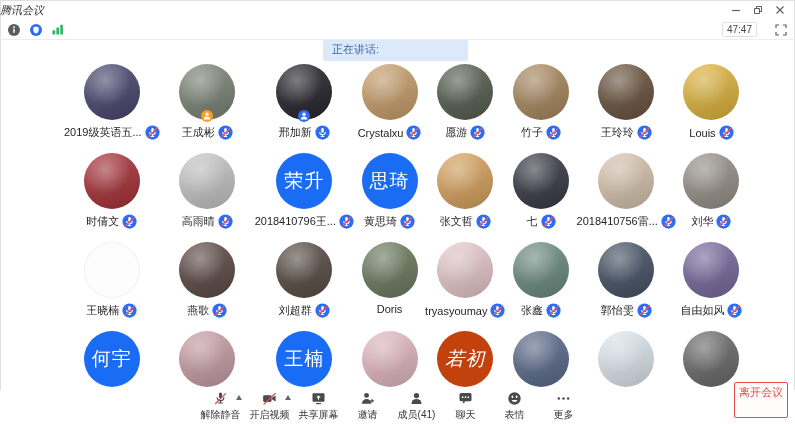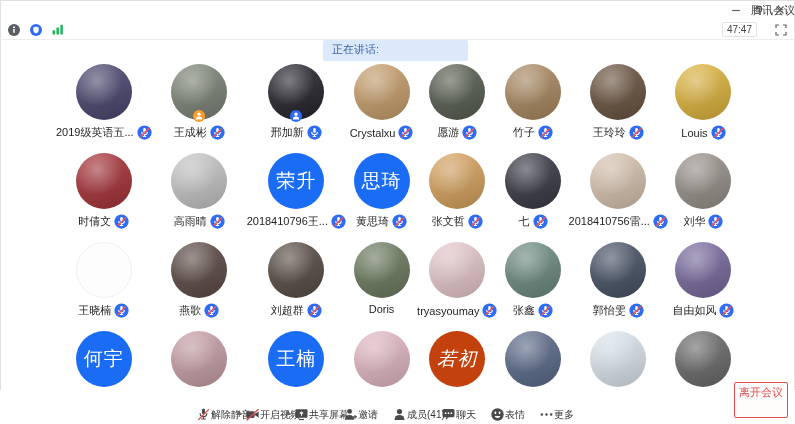--- a/index.html
+++ b/index.html
@@ -2,45 +2,45 @@
 <html><head>
 <meta charset="utf-8">
 <style>
   html,body{margin:0;padding:0;}
   body{
     width:795px;height:424px;position:relative;overflow:hidden;background:#ffffff;
     font-family:"Liberation Sans","DejaVu Sans",sans-serif;
     box-shadow:inset 0 0 0 1px #e0e0e0;
   }
   
-  .titlebar{height:20px;position:relative;display:flex;align-items:center;justify-content:flex-end;}
+  .titlebar{height:20px;position:relative;display:flex;align-items:center;justify-content:flex-start;font-style:italic;}
   .title{font-size:11px;color:#333;}
   .win-controls{position:absolute;right:4px;top:0;height:20px;display:flex;align-items:center;}
   .win-btn{width:22px;height:20px;display:flex;align-items:center;justify-content:center;color:#5a5a5a;cursor:default;}
   
   .statusbar{height:19px;display:flex;align-items:center;padding:0 8px;border-bottom:1px solid #ededed;}
   .status-left{display:flex;gap:10px;align-items:center;}
   .status-right{margin-left:auto;display:flex;gap:18px;align-items:center;}
   .timer{font-size:10px;color:#444;border:1px solid #e2e2e2;border-radius:2px;padding:0 4px;height:13px;line-height:13px;}
   
   .banner{position:absolute;left:323px;top:40px;width:145px;height:21px;background:#dce9fb;color:#3a64ad;
     font-size:11px;line-height:19px;padding-left:9px;box-sizing:border-box;border-radius:2px;}
   
-  .grid{position:absolute;left:56px;top:64px;width:683px;display:grid;grid-template-columns:repeat(8,1fr);grid-auto-rows:89px;}
+  .grid{position:absolute;left:64px;top:64px;width:683px;display:grid;grid-template-columns:repeat(8,1fr);grid-auto-rows:89px;}
   .tile{display:flex;flex-direction:column;align-items:center;}
   .avatar{width:56px;height:56px;border-radius:50%;position:relative;flex:none;display:flex;align-items:center;justify-content:center;
     color:#fff;font-size:19px;letter-spacing:1px;}
   .avatar.blank{border:1px solid #f0f0f0;box-sizing:border-box;}
   .role-badge{position:absolute;bottom:-2px;left:50%;transform:translateX(-50%);width:12px;height:12px;line-height:0;}
   .nameRow{margin-top:5px;display:flex;align-items:center;gap:3px;font-size:11px;color:#1f1f1f;white-space:nowrap;}
   .mic{width:15px;height:15px;flex:none;line-height:0;}
   
   .bottombar{position:absolute;left:0;right:0;bottom:0;height:34px;background:#fff;}
   .tools{position:absolute;left:196px;bottom:2px;display:flex;}
-  .tool{width:49px;display:flex;flex-direction:row;align-items:center;position:relative;cursor:pointer;}
+  .tool{width:49px;display:flex;flex-direction:column;align-items:center;position:relative;cursor:pointer;}
   .tool .ico{height:15px;line-height:0;}
   .tool .lbl{font-size:10px;color:#333;margin-top:2px;white-space:nowrap;}
   .caret{position:absolute;right:3px;top:4px;width:0;height:0;
     border-left:3.5px solid transparent;border-right:3.5px solid transparent;border-bottom:5px solid #666;}
   .leave-btn{position:absolute;right:7px;bottom:6px;width:54px;height:36px;border:1px solid #e64b4b;color:#e64b4b;
     font-size:11px;background:#fffcfc;border-radius:2px;text-align:center;line-height:18px;box-sizing:border-box;cursor:pointer;z-index:5;}
 </style>
 </head>
 <body>
 

